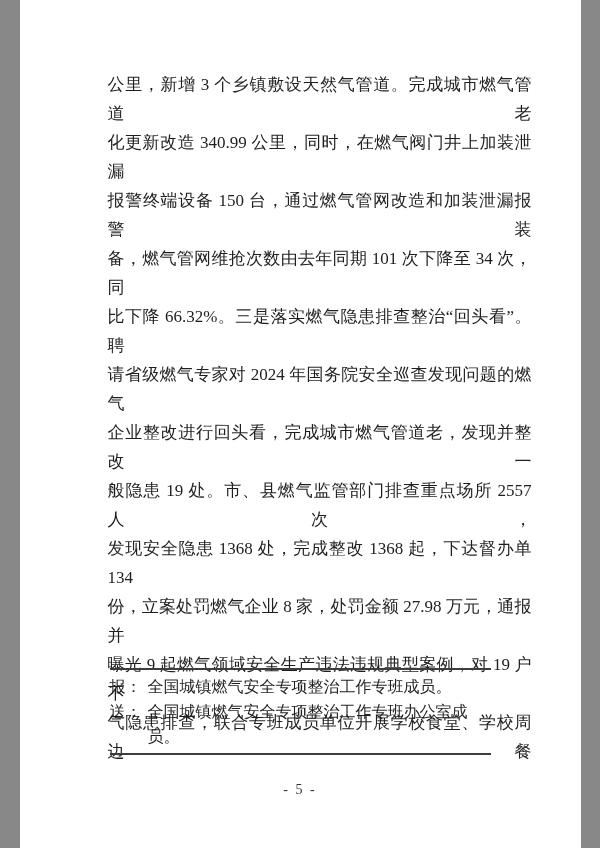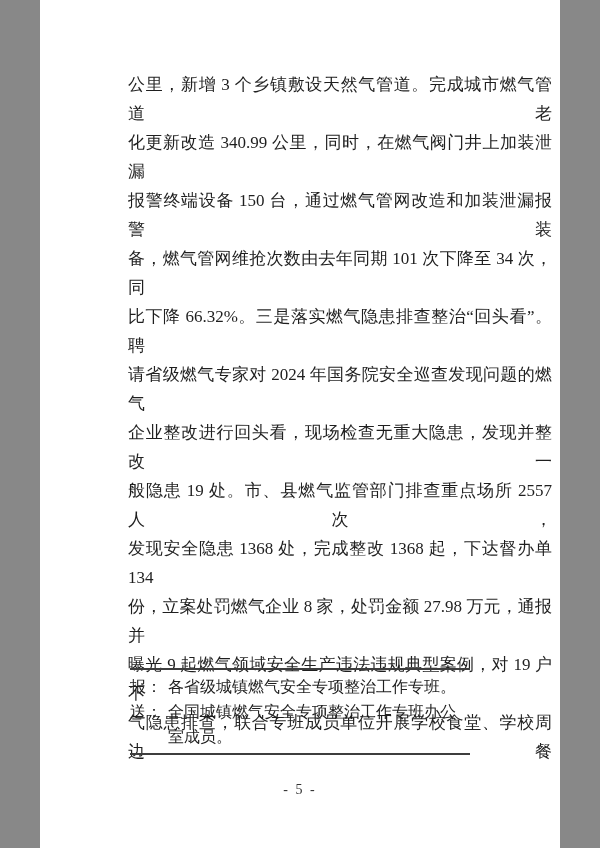--- a/index.html
+++ b/index.html
@@ -1,18 +1,18 @@
 <!DOCTYPE html>
 <html><head>
 <meta charset="utf-8">
 <style>
   html,body{margin:0;padding:0;background:#888;}
   .page{
     position:relative;
-    width:520px;height:848px;
+    width:561px;height:848px;
     margin:0 auto;
     background:#ffffff;
     font-family:"Liberation Serif","DejaVu Serif",serif;
     color:#1f1f1f;
     overflow:hidden;
   }
   .body-text{
     position:absolute;
     left:88px;top:70px;
     width:424px;
@@ -56,32 +56,32 @@
 
 <div class="page">
 
   <div class="body-text">
       <div class="line"><span>公里，新增 3 个乡镇敷设天然气管道。完成城市燃气管道老</span></div>
       <div class="line"><span>化更新改造 340.99 公里，同时，在燃气阀门井上加装泄漏</span></div>
       <div class="line"><span>报警终端设备 150 台，通过燃气管网改造和加装泄漏报警装</span></div>
       <div class="line"><span>备，燃气管网维抢次数由去年同期 101 次下降至 34 次，同</span></div>
       <div class="line"><span>比下降 66.32%。</span><span class="bold">三是落实燃气隐患排查整治“回头看”。</span><span>聘</span></div>
       <div class="line"><span>请省级燃气专家对 2024 年国务院安全巡查发现问题的燃气</span></div>
-      <div class="line"><span>企业整改进行回头看，现场检查无重大隐患，发现并整改一</span></div>
+      <div class="line"><span>企业整改进行回头看，完成城市燃气管道老，发现并整改一</span></div>
       <div class="line"><span>般隐患 19 处。市、县燃气监管部门排查重点场所 2557 人次，</span></div>
       <div class="line"><span>发现安全隐患 1368 处，完成整改 1368 起，下达督办单 134</span></div>
       <div class="line"><span>份，立案处罚燃气企业 8 家，处罚金额 27.98 万元，通报并</span></div>
       <div class="line"><span>曝光 9 起燃气领域安全生产违法违规典型案例，对 19 户不</span></div>
       <div class="line"><span>气隐患排查，联合专班成员单位开展学校食堂、学校周边餐</span></div>
     </div>
 
   <div class="footer">
     <div class="f-row">
       <span class="f-label">报：</span>
-      <span class="f-text">各省级城镇燃气安全专项整治工作专班。</span>
+      <span class="f-text">全国城镇燃气安全专项整治工作专班成员。</span>
     </div>
     <div class="f-row">
       <span class="f-label">送：</span>
       <span class="f-text">全国城镇燃气安全专项整治工作专班办公室成员。</span>
     </div>
   </div>
 
   <div class="page-number">- 5 -</div>
 
 </div>

